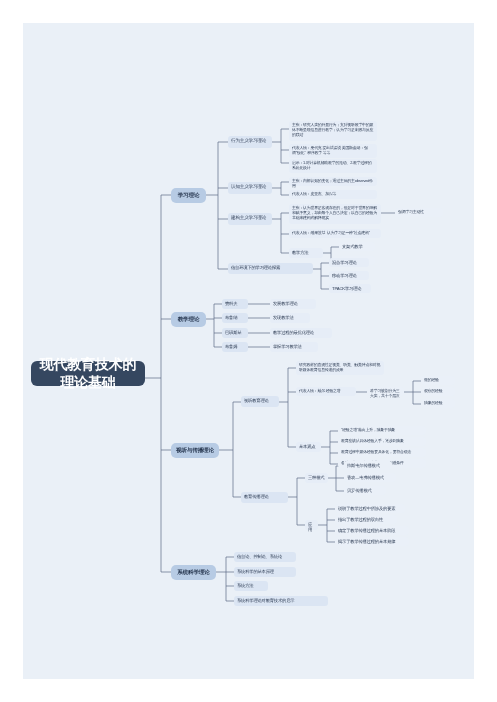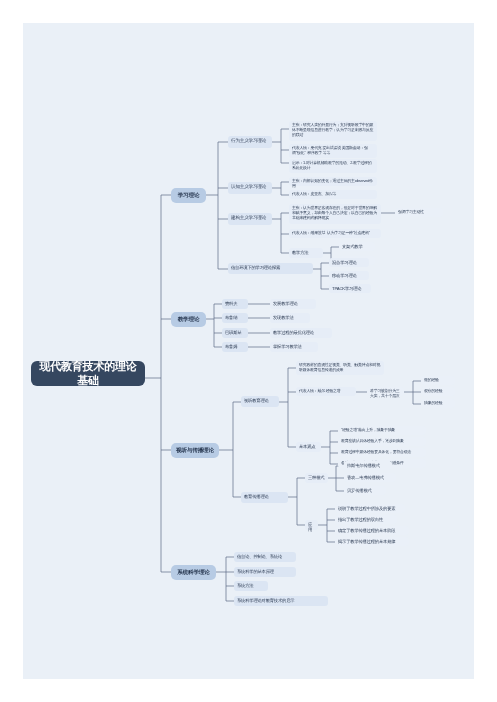--- a/index.html
+++ b/index.html
@@ -149,21 +149,21 @@
     <path d="M304,519 H312"></path>
 
     <path d="M193,549 H203"></path>
     <path d="M203,534 V578"></path>
     <path d="M203,534 H211"></path>
     <path d="M203,549 H211"></path>
     <path d="M203,563 H211"></path>
     <path d="M203,578 H211"></path>
   </svg>
 
-  <div class="node root" style="left:8px;top:338px;width:114px;height:25px;font-size:11px;">现代教育技术的理论基础</div>
+  <div class="node root" style="left:8px;top:338px;width:114px;height:25px;font-size:14px;">现代教育技术的理论基础</div>
 
   <div class="node lvl1" style="left:148px;top:165px;width:35px;height:15px;font-size:5.6px;">学习理论</div>
   <div class="node lvl1" style="left:148px;top:289px;width:35px;height:15px;font-size:5.6px;">教学理论</div>
   <div class="node lvl1" style="left:148px;top:420px;width:48px;height:15px;font-size:5.6px;">视听与传播理论</div>
   <div class="node lvl1" style="left:148px;top:542px;width:45px;height:15px;font-size:5.6px;">系统科学理论</div>
 
   <div class="node lvl2" style="left:205px;top:113px;width:44px;height:12px;font-size:4.6px;">行为主义学习理论</div>
   <div class="node lvl3" style="left:266px;top:98px;width:88px;height:20px;font-size:3.9px;">主张：研究人类的外显行为；支持视听教学中的媒体不断呈现信息进行教学；认为学习是刺激与反应的联结</div>
   <div class="node lvl3" style="left:266px;top:121px;width:88px;height:14px;font-size:3.9px;">代表人物：桑代克 提出试误说 美国斯金纳：强调"强化"  程序教学 等等</div>
   <div class="node lvl3" style="left:266px;top:136px;width:88px;height:14px;font-size:3.9px;">启示：1.对计算机辅助教学的推动、2.教学过程的系统化设计</div>

